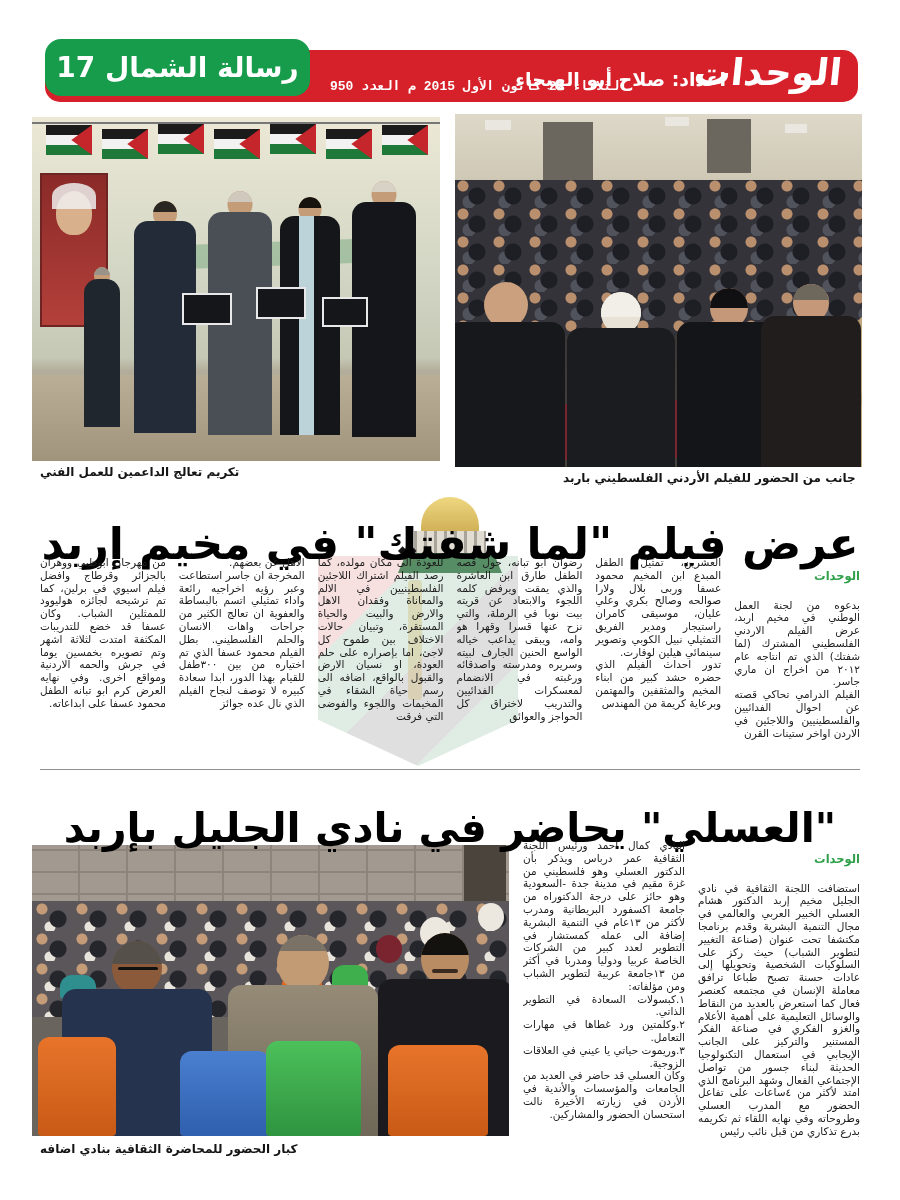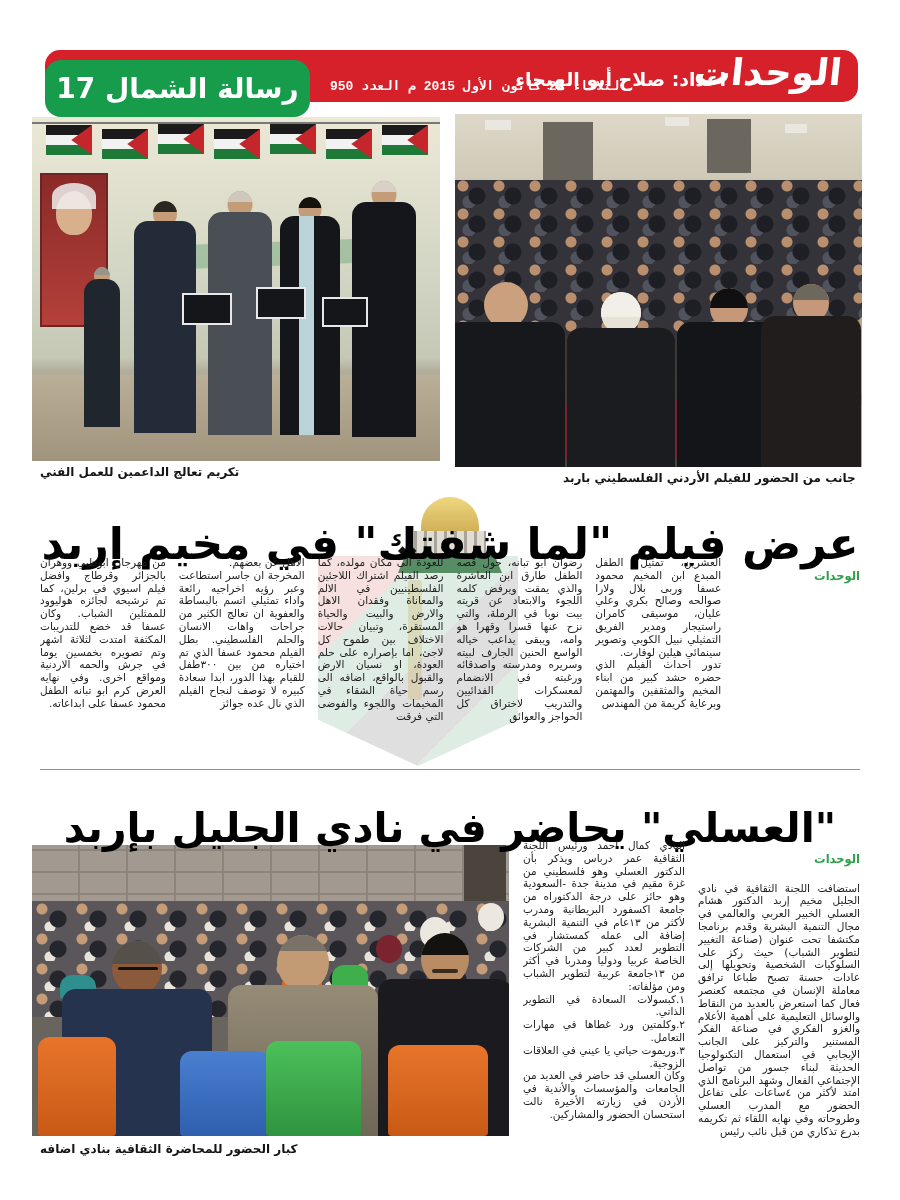--- a/index.html
+++ b/index.html
@@ -10,21 +10,21 @@
   }
   .page{ position:absolute; inset:0; }
 
   
   .red-bar{ position:absolute; left:45px; top:50px; width:813px; height:52px;
     background:var(--red); border-radius:15px; }
   .brand{ position:absolute; right:16px; top:1px; font-size:37px; font-weight:bold;
     color:#fff; transform:skewX(-6deg); }
   .prepared{ position:absolute; right:132px; top:18px; font-size:19px; font-weight:bold; color:#fff; }
   .hdate{ position:absolute; left:285px; top:28px; font-size:13px; font-weight:bold; color:#fff;font-family:Liberation Mono, monospace; }
-  .badge{ position:absolute; left:45px; top:60px; width:265px; height:57px;
+  .badge{ position:absolute; left:45px; top:39px; width:265px; height:57px;
     background:var(--green); border-radius:16px; color:#fff; font-weight:bold;
     font-size:28px; display:flex; align-items:center; justify-content:center; }
 
   
   .photo{ position:absolute; overflow:hidden; }
   #photo1{ left:32px; top:117px; width:408px; height:344px;
     background:linear-gradient(180deg,#ece8d6 0%,#d3d6c4 45%,#c6c8b6 70%,#b2ac9a 74%,#a59c88 100%); }
   #photo2{ left:455px; top:114px; width:407px; height:353px;
     background:linear-gradient(180deg,#ddd8c8 0%,#cfc9b6 18%,#8e887c 32%,#55504c 48%,#3a3736 62%,#46423e 100%); }
   #photo3{ left:32px; top:845px; width:477px; height:291px; background:#6a645f; }
@@ -223,20 +223,22 @@
     <div class="base"></div>
   </div>
   <div class="wm-crest"></div>
   <div class="wm-torch"></div>
   <div class="orn">◆◆</div>
 
   <h1 class="headline" id="headline1">عرض فيلم "لما شفتك" في مخيم إربد</h1>
   <div class="cols" id="cols1">
     <div class="col">
       <div class="dateline">الوحدات</div>
+      <span>بدعوه من لجنة العمل الوطني في مخيم اربد، عرض الفيلم الاردني الفلسطيني المشترك (لما شفتك) الذي تم انتاجه عام ٢٠١٢ من اخراج ان ماري جاسر.
+الفيلم الدرامي تحاكي قصته عن احوال الفدائيين والفلسطينيين واللاجئين في الاردن اواخر ستينات القرن</span>
     </div>
     <div class="col">العشرين، تمثيل الطفل المبدع ابن المخيم محمود عسفا وربى بلال ولارا صوالحه وصالح بكري وعلي عليان، موسيقى كامران راستيجار ومدير الفريق التمثيلي نبيل الكوبي وتصوير سينمائي هيلين لوفارت.
 تدور احداث الفيلم الذي حضره حشد كبير من ابناء المخيم والمثقفين والمهتمن وبرعاية كريمة من المهندس</div>
     <div class="col">رضوان ابو تبانه، حول قصه الطفل طارق ابن العاشرة والذي يمقت ويرفض كلمه اللجوء والابتعاد عن قريته بيت نوبا في الرملة، والتي نزح عنها قسرا وقهرا هو وامه، ويبقى يداعب خياله الواسع الحنين الجارف لبيته وسريره ومدرسته واصدقائه ورغبته في الانضمام لمعسكرات الفدائيين والتدريب لاختراق كل الحواجز والعوائق</div>
     <div class="col">للعودة الى مكان مولده، كما رصد الفيلم اشتراك اللاجئين الفلسطينيين في الالم والمعاناة وفقدان الاهل والارض والبيت والحياة المستقرة، وتبيان حالات الاختلاف بين طموح كل لاجئ، اما بإصراره على حلم العودة، او نسيان الارض والقبول بالواقع، اضافه الى رسم حياة الشقاء في المخيمات واللجوء والفوضى التي فرقت</div>
     <div class="col">الاهل عن بعضهم.
 المخرجة ان جاسر استطاعت وعبر رؤيه اخراجيه رائعة واداء تمثيلي اتسم بالبساطة والعفوية ان تعالج الكثير من جراحات واهات الانسان والحلم الفلسطيني. بطل الفيلم محمود عسفا الذي تم اختياره من بين ٣٠٠طفل للقيام بهذا الدور، ابدا سعادة كبيره لا توصف لنجاح الفيلم الذي نال عده جوائز</div>
     <div class="col">من مهرجان ابوظبي ووهران بالجزائر وقرطاج وافضل فيلم اسيوي في برلين، كما تم ترشيحه لجائزه هوليوود للممثلين الشباب. وكان عسفا قد خضع للتدريبات المكثفة امتدت لثلاثة اشهر وتم تصويره بخمسين يوما في جرش والحمه الاردنية ومواقع اخرى. وفي نهايه العرض كرم ابو تبانه الطفل محمود عسفا على ابداعاته.</div>
   </div>
 

